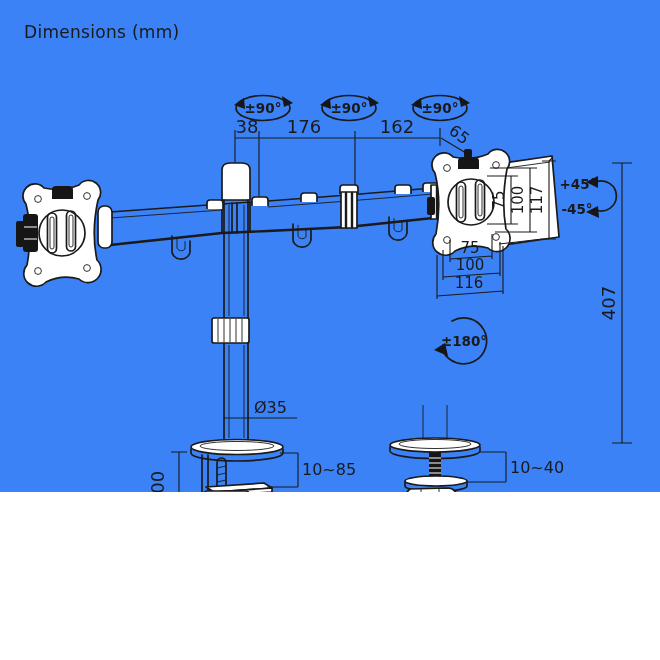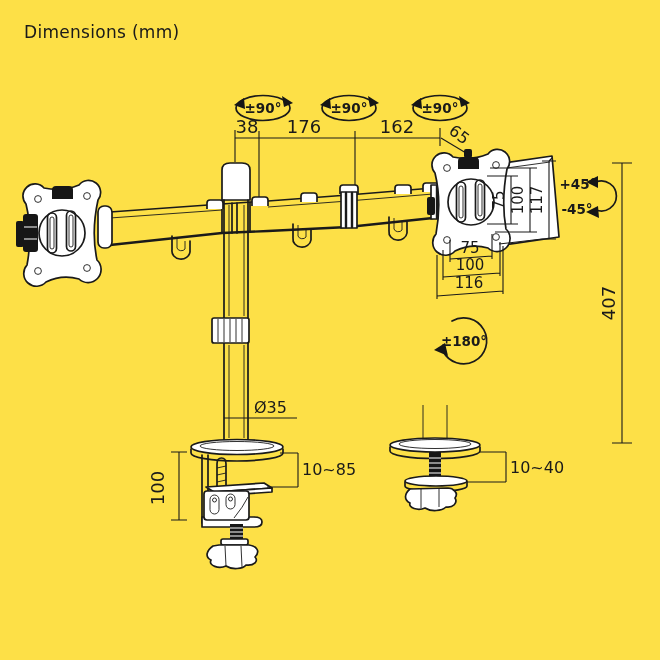--- a/index.html
+++ b/index.html
@@ -1,16 +1,16 @@
 <!DOCTYPE html>
 <html><head>
 <meta charset="utf-8">
 <style>
   html,body{margin:0;padding:0;background:#fff;}
-  .stage{position:relative;width:660px;height:660px;background:#fde047;overflow:hidden;}
+  .stage{position:relative;width:660px;height:492px;background:#3b82f6;overflow:hidden;}
   svg{display:block;}
   text{font-family:"DejaVu Sans","Liberation Sans",sans-serif;fill:#1a1a1a;}
   .t-title{font-size:17px;letter-spacing:.3px;}
   .t-dim{font-size:18px;}
   .t-dimv{font-size:15px;}
   .t-rot{font-size:13.5px;font-weight:bold;}
   .t-small{font-size:13.5px;font-weight:bold;}
   .t-med{font-size:16px;}
   .mid{text-anchor:middle;}
   .s{stroke:#1a1a1a;fill:none;stroke-width:1.7;stroke-linecap:round;stroke-linejoin:round;}

